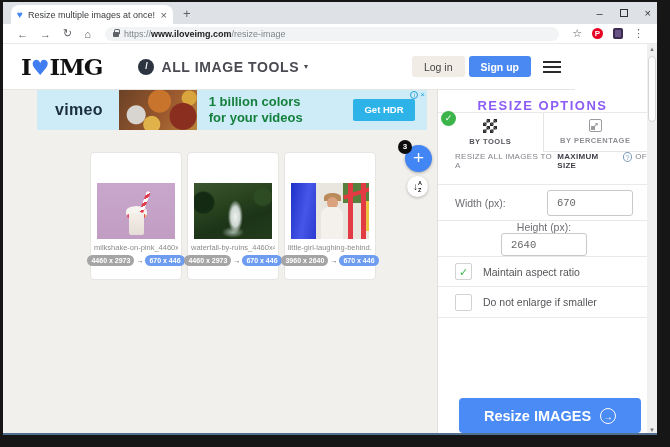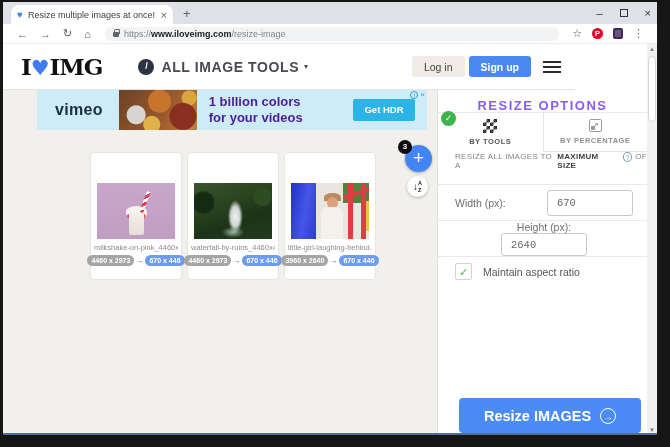--- a/index.html
+++ b/index.html
@@ -50,21 +50,21 @@
   #main { position:absolute; left:0; top:88px; width:434px; height:345px; background:#f2f0ec; }
   #ad { position:absolute; left:34px; top:0; width:390px; height:40px; background:#cdecf8; display:flex; align-items:center; }
   .ad-brand { font-size:16px; font-weight:bold; color:#1a2e3c; letter-spacing:.3px; margin-left:18px; }
   .ad-img { width:78px; height:40px; margin-left:16px; background:
       radial-gradient(circle 10px at 22% 62%, #d8d4cf 0 9px, transparent 10px),
       radial-gradient(circle 12px at 52% 28%, #c8742c 0 11px, transparent 12px),
       radial-gradient(circle 14px at 82% 66%, #8a2f1f 0 13px, transparent 14px),
       radial-gradient(circle 9px at 42% 86%, #e0b34a 0 8px, transparent 9px),
       radial-gradient(circle 8px at 90% 20%, #d9a63e 0 7px, transparent 8px),
       linear-gradient(120deg,#6b4226,#9c5a2e 60%,#b9863c); }
-  .ad-text { font-size:13px; font-weight:bold; color:#4c1d95; line-height:1.2; margin-left:12px; }
+  .ad-text { font-size:13px; font-weight:bold; color:#15803d; line-height:1.2; margin-left:12px; }
   .ad-cta { position:absolute; right:12px; top:9px; width:62px; height:22px; background:#2eb3e9; color:#fff; font-size:9.5px; font-weight:bold; text-align:center; line-height:22px; border-radius:2px; cursor:pointer; }
   .ad-corner { position:absolute; right:2px; top:1px; display:flex; gap:2px; }
   .ad-info { width:8px; height:8px; border:1px solid #29a0d8; border-radius:50%; color:#29a0d8; font-size:6px; text-align:center; line-height:7px; cursor:pointer; }
   .ad-x { color:#29a0d8; font-size:8px; line-height:8px; cursor:pointer; }
 
   
   .card { position:absolute; top:62px; width:92px; height:128px; background:#fff; border:1px solid #e7e5e1; border-radius:4px; cursor:pointer; }
   .c1 { left:87px; } .c2 { left:184px; } .c3 { left:281px; }
   .thumb { position:absolute; left:6px; top:30px; width:78px; height:56px; overflow:hidden; }
   .fname { position:absolute; left:3px; right:3px; top:90px; font-size:7.5px; color:#8f8c88; white-space:nowrap; overflow:hidden; }
@@ -284,20 +284,24 @@
       </div>
       <div class="sb-row row-h">
         <span class="sb-lbl">Height (px):</span>
         <input class="sb-input" type="text" value="2640" style="">
       </div>
 
       <div class="sb-row row-cb1">
         <span class="cbx">✓</span>
         <span class="sb-cbl">Maintain aspect ratio</span>
       </div>
+      <div class="sb-row row-cb2">
+        <span class="cbx"></span>
+        <span class="sb-cbl">Do not enlarge if smaller</span>
+      </div>
 
       <div class="btn-resize">
         <span class="lb">Resize IMAGES</span>
         <span class="go">→</span>
       </div>
     </div>
 
     <div id="scrollbar">
       <span class="sc-up">▲</span>
       <span class="sc-thumb"></span>

